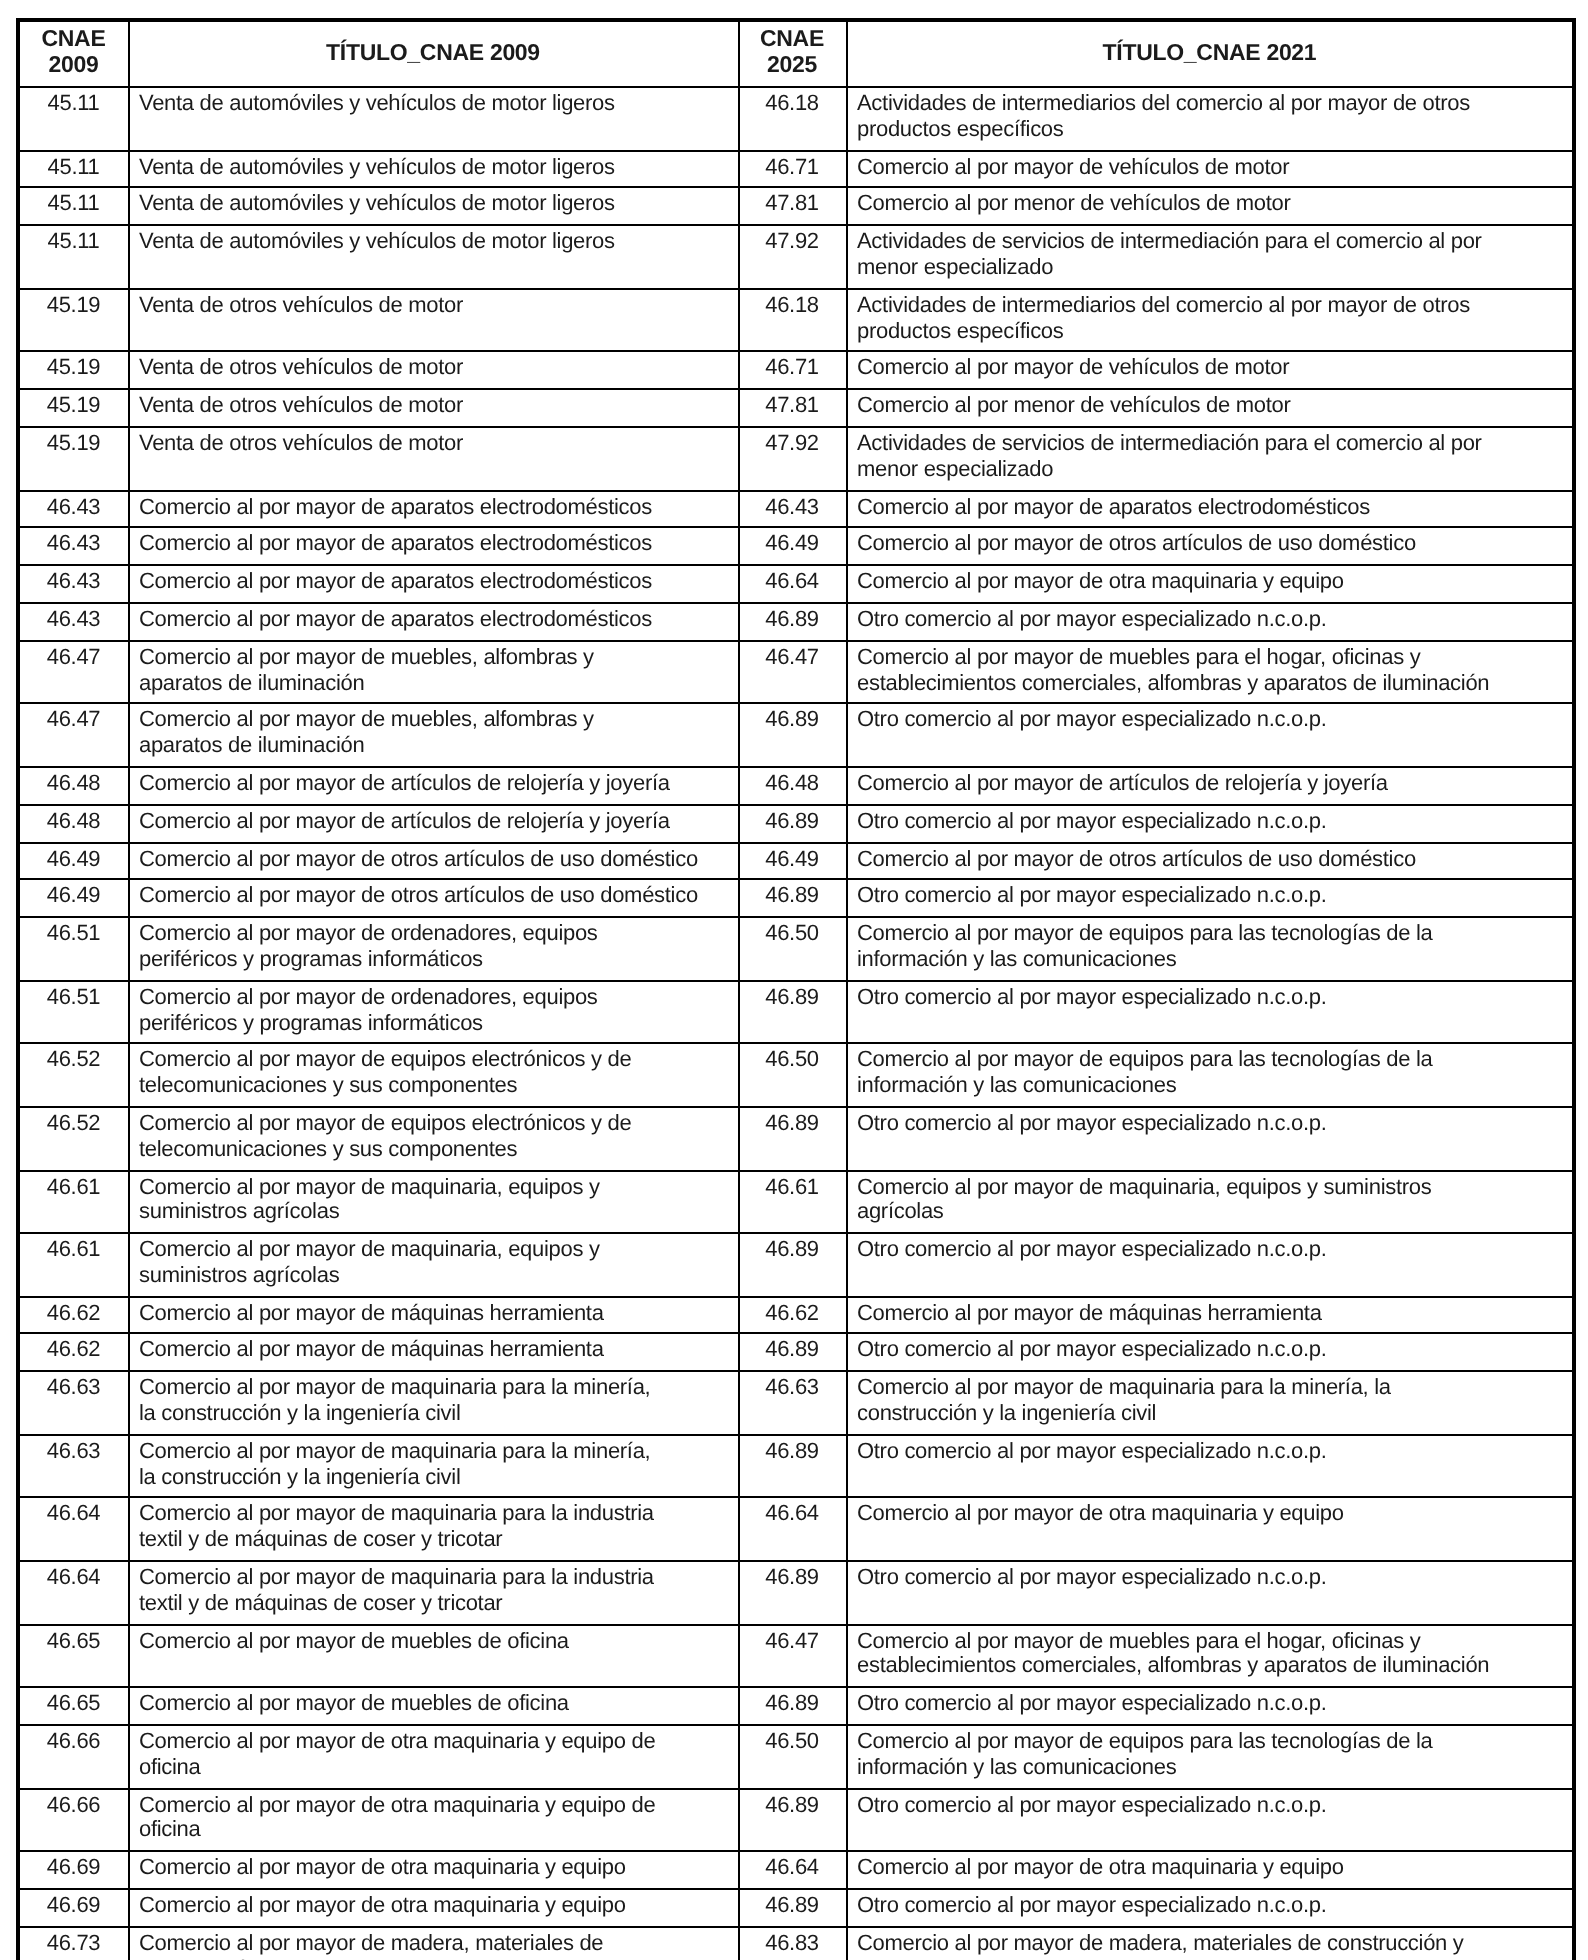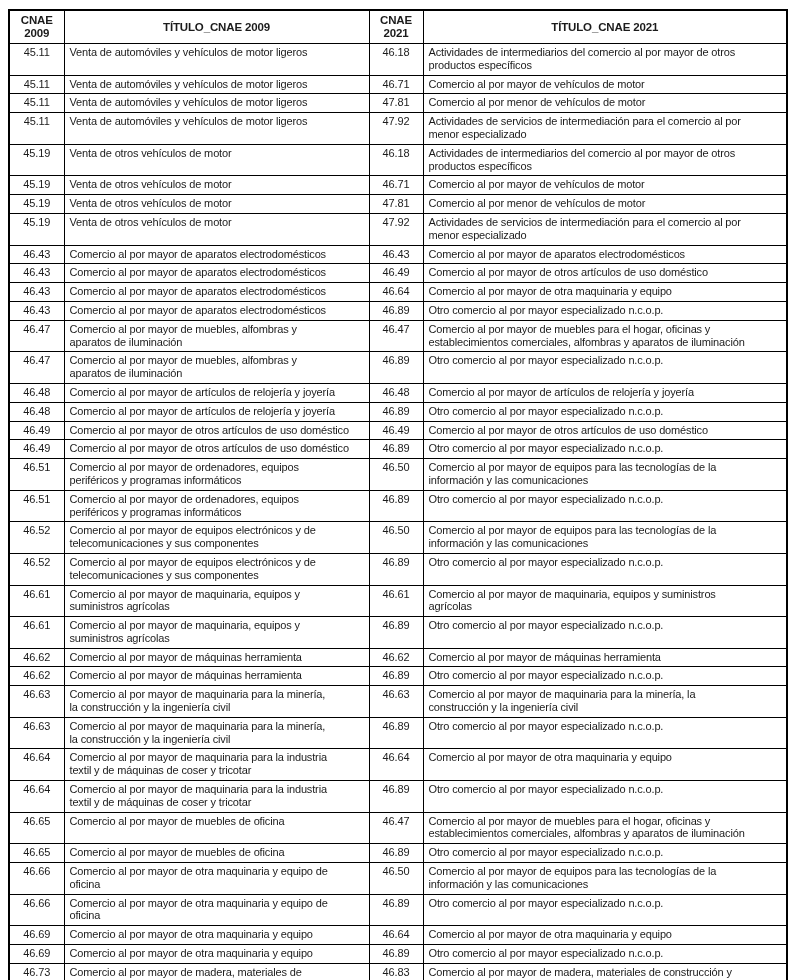--- a/index.html
+++ b/index.html
@@ -67,21 +67,21 @@
     <colgroup>
       <col class="c-code2009">
       <col class="c-title2009">
       <col class="c-code2025">
       <col class="c-title2025">
     </colgroup>
     <thead>
       <tr>
         <th>CNAE 2009</th>
         <th>TÍTULO_CNAE 2009</th>
-        <th>CNAE 2021</th>
+        <th>CNAE 2025</th>
         <th>TÍTULO_CNAE 2021</th>
       </tr>
     </thead>
     <tbody>
         <tr>
           <td class="code">45.11</td>
           <td class="title">Venta de automóviles y vehículos de motor ligeros</td>
           <td class="code">46.18</td>
           <td class="title">Actividades de intermediarios del comercio al por mayor de otros
 productos específicos</td>

